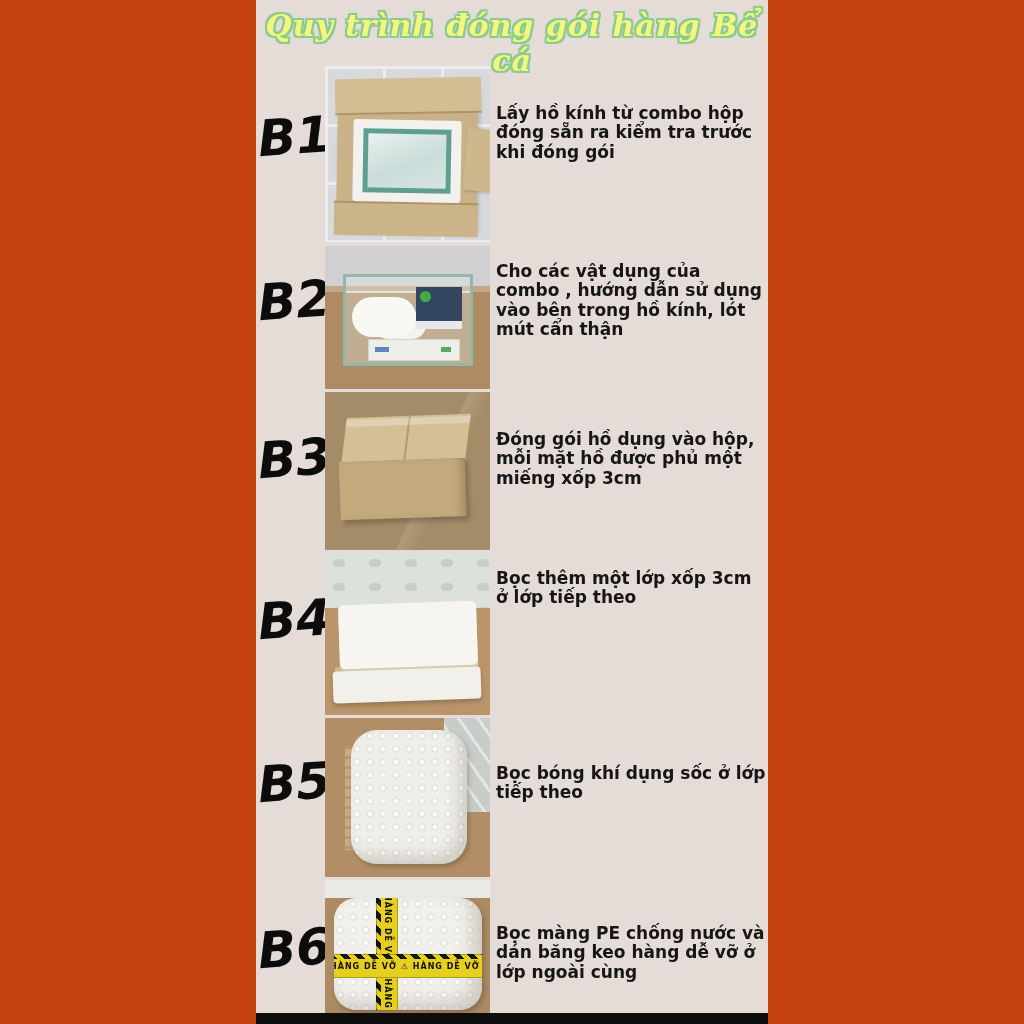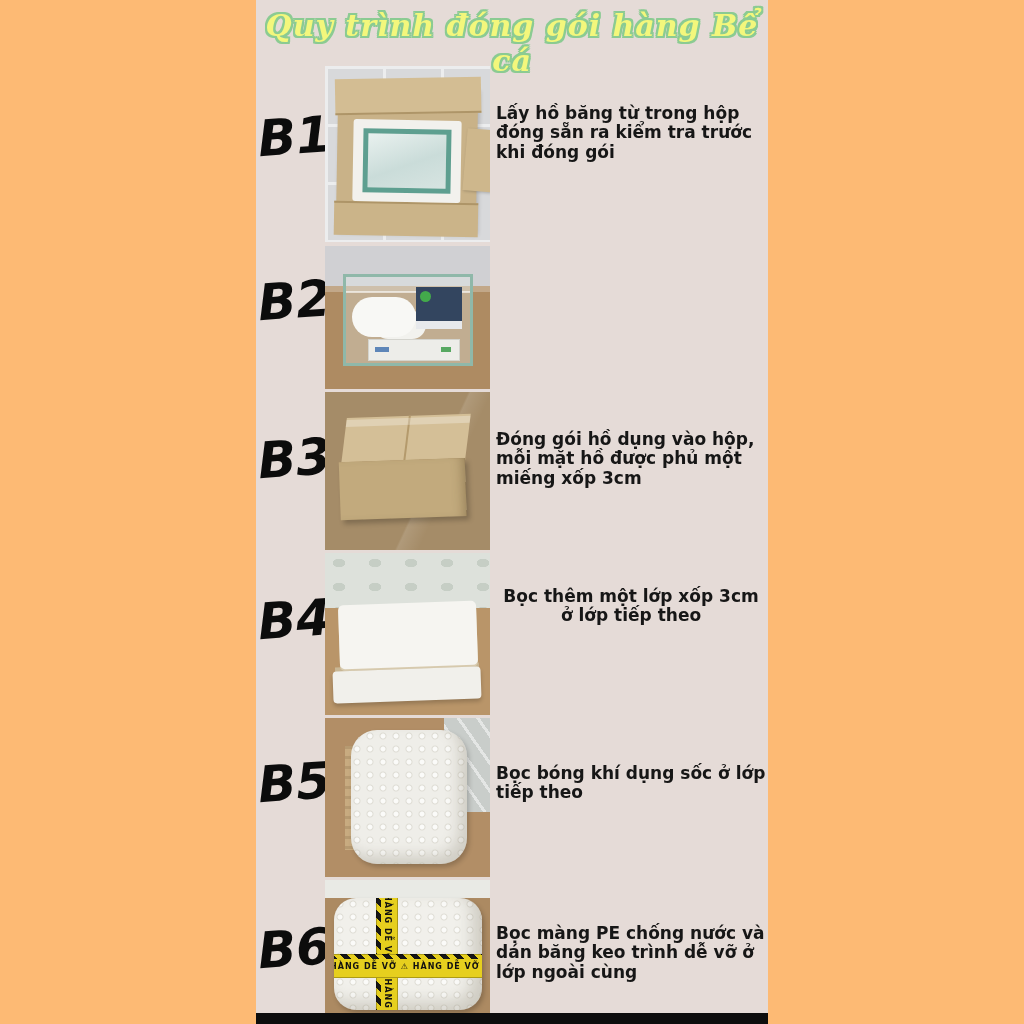--- a/index.html
+++ b/index.html
@@ -1,17 +1,17 @@
 <!DOCTYPE html>
 <html><head>
 <meta charset="utf-8">
 <style>
   * { margin:0; padding:0; box-sizing:border-box; }
   body { width:1024px; height:1024px; background:#ffffff; font-family:"DejaVu Sans","Liberation Sans",sans-serif; overflow:hidden; }
-  .canvas { position:relative; width:1024px; height:1024px; background:#fdba74; }
+  .canvas { position:relative; width:1024px; height:1024px; background:#c2410c; }
   .panel { position:absolute; left:256px; top:0; width:512px; height:1024px; background:#E5DBD7; }
   .title { position:absolute; top:8px; left:0; width:100%; text-align:center;
            font-family:"DejaVu Serif","Liberation Serif",serif;
            font-style:italic; font-weight:bold; font-size:30px; letter-spacing:1px;
            color:#F3F77C;
            text-shadow:-2px -2px 0 #8BCB92, 2px -2px 0 #8BCB92, -2px 2px 0 #8BCB92, 2px 2px 0 #8BCB92,
                        -2px 0 0 #8BCB92, 2px 0 0 #8BCB92, 0 -2px 0 #8BCB92, 0 2px 0 #8BCB92; }
   .row { position:absolute; left:0; width:512px; }
   .step-label { position:absolute; left:2px; width:64px; text-align:center;
                 font-weight:bold; font-style:italic; font-size:50px; color:#0c0c0c;
@@ -124,41 +124,42 @@
         <div class="tile-bg1"></div>
         <div class="p1-box">
           <div class="p1-flap-top"></div>
           <div class="p1-flap-bottom"></div>
           <div class="p1-flap-right"></div>
           <div class="p1-foam">
             <div class="p1-tank"></div>
           </div>
         </div>
       </div>
-      <div class="desc" style="top:38px;">Lấy hồ băng từ trong hộp đóng sẵn ra kiểm tra  trước khi đóng gói</div>
+      <div class="desc" style="top:38px;">Lấy hồ kính từ combo hộp đóng sẵn ra kiểm tra  trước khi đóng gói</div>
     </div>
 
     <div class="row" style="top:246px; height:143px;">
       <div class="step-label" style="top:30px;">B2</div>
       <div class="photo" style="height:143px;">
         <div class="p2-bg"></div>
         <div class="p2-crease"></div>
         <div class="p2-tank">
           <div class="p2-glasstop"></div>
           <div class="p2-wool"></div>
           <div class="p2-darkbox">
             <div class="p2-badge"></div>
             <div class="p2-darkbox-strip"></div>
           </div>
           <div class="p2-whitebox">
             <div class="p2-mark-blue"></div>
             <div class="p2-mark-green"></div>
           </div>
         </div>
       </div>
+      <div class="desc" style="top:16px;">Cho các vật dụng của combo , hướng dẫn sử dụng vào bên trong hồ kính, lót mút cẩn thận</div>
     </div>
 
     <div class="row" style="top:392px; height:158px;">
       <div class="step-label" style="top:42px;">B3</div>
       <div class="photo" style="height:158px;">
         <div class="p3-bg"></div>
         <div class="p3-box">
           <div class="p3-top">
             <div class="p3-seam"></div>
             <div class="p3-tape"></div>
@@ -171,21 +172,21 @@
 
     <div class="row" style="top:553px; height:162px;">
       <div class="step-label" style="top:42px;">B4</div>
       <div class="photo" style="height:162px;">
         <div class="p4-bg"></div>
         <div class="p4-tile"></div>
         <div class="p4-gap"></div>
         <div class="p4-slab1"></div>
         <div class="p4-slab2"></div>
       </div>
-      <div class="desc" style="top:34px;text-align:center;">Bọc thêm một lớp xốp 3cm ở lớp tiếp theo</div>
+      <div class="desc" style="top:16px;">Bọc thêm một lớp xốp 3cm ở lớp tiếp theo</div>
     </div>
 
     <div class="row" style="top:718px; height:159px;">
       <div class="step-label" style="top:40px;">B5</div>
       <div class="photo" style="height:159px;">
         <div class="p5-bg"></div>
         <div class="p5-tile"></div>
         <div class="p5-card"></div>
         <div class="p5-pack"></div>
       </div>
@@ -198,18 +199,18 @@
         <div class="p6-bg"></div>
         <div class="p6-pack">
           <div class="tape tape-v">
             <span class="tape-text-v">HÀNG DỄ VỠ ⚠ HÀNG DỄ VỠ ⚠</span>
           </div>
           <div class="tape tape-h">
             <span class="tape-text">HÀNG DỄ VỠ ⚠ HÀNG DỄ VỠ ⚠</span>
           </div>
         </div>
       </div>
-      <div class="desc" style="top:44px;">Bọc màng PE chống nước và dán băng keo trình dễ vỡ ở lớp ngoài cùng</div>
+      <div class="desc" style="top:44px;">Bọc màng PE chống nước và dán băng keo hàng dễ vỡ ở lớp ngoài cùng</div>
     </div>
 
     <div class="bottom-bar"></div>
   </div>
 </div>
 
 </body></html>

